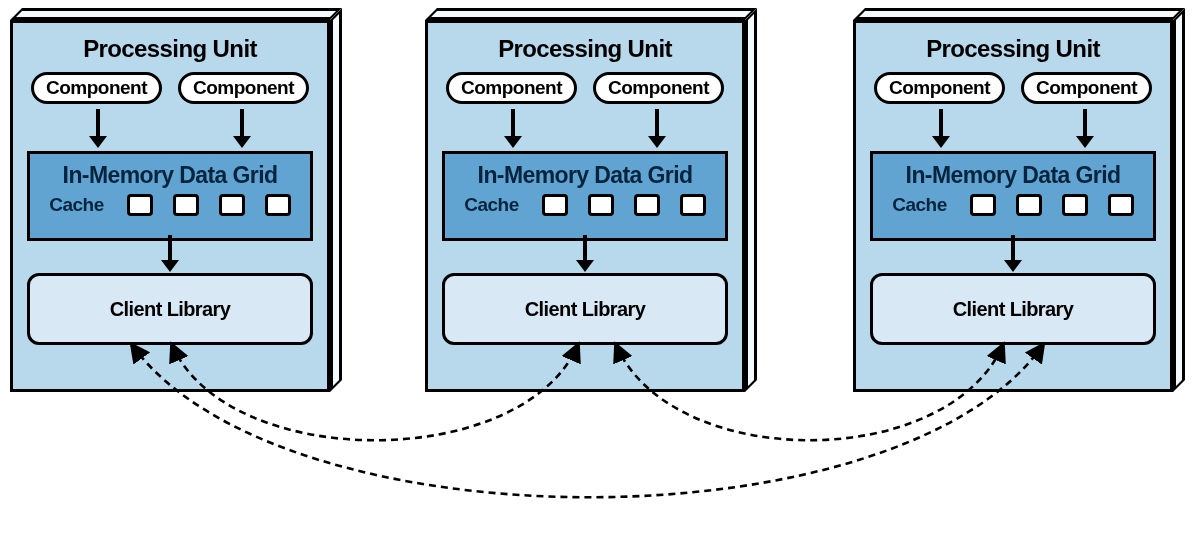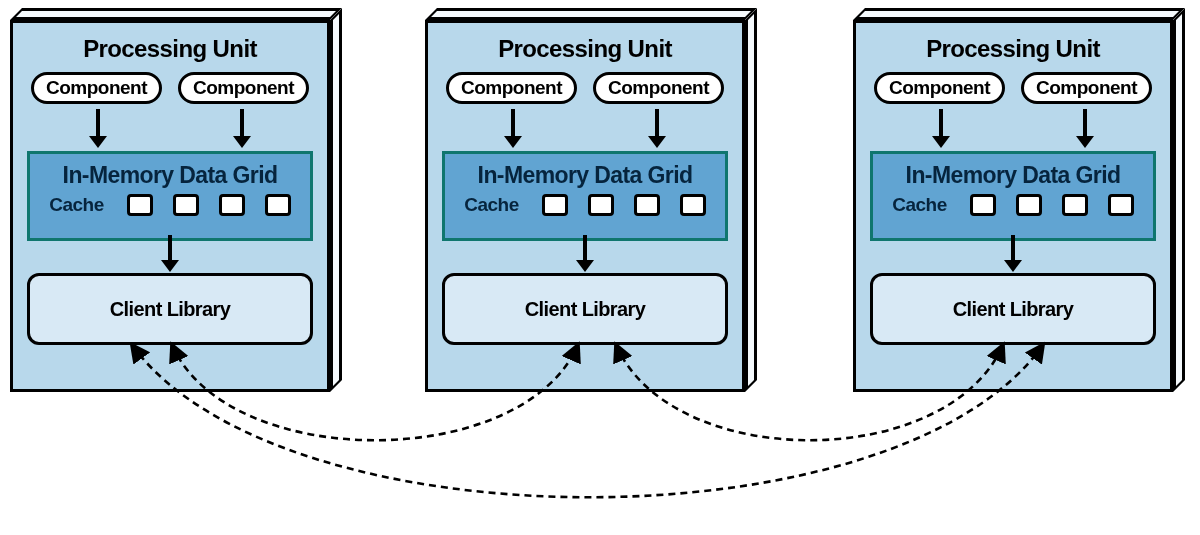--- a/index.html
+++ b/index.html
@@ -78,21 +78,21 @@
     border-right:9px solid transparent;
     border-top:12px solid #000;
   }
   .arrow-comp-left  { left:83px;  top:86px; height:28px; }
   .arrow-comp-right { left:227px; top:86px; height:28px; }
   .arrow-grid-down  { left:calc(50% - 2px); top:212px; height:26px; }
 
   .grid {
     position:absolute; left:14px; right:14px; top:128px; height:84px;
     background:#61a4d2;
-    border:3px solid #0f766e; box-sizing:content-box;
+    border:3px solid #000000; box-sizing:content-box;
   }
   .grid-title {
     text-align:center;
     font-size:23px; font-weight:bold;
     letter-spacing:-0.6px;
     margin-top:8px;
     color:#06243d;
   }
   .cache-row {
     display:flex; justify-content:center; align-items:center;

